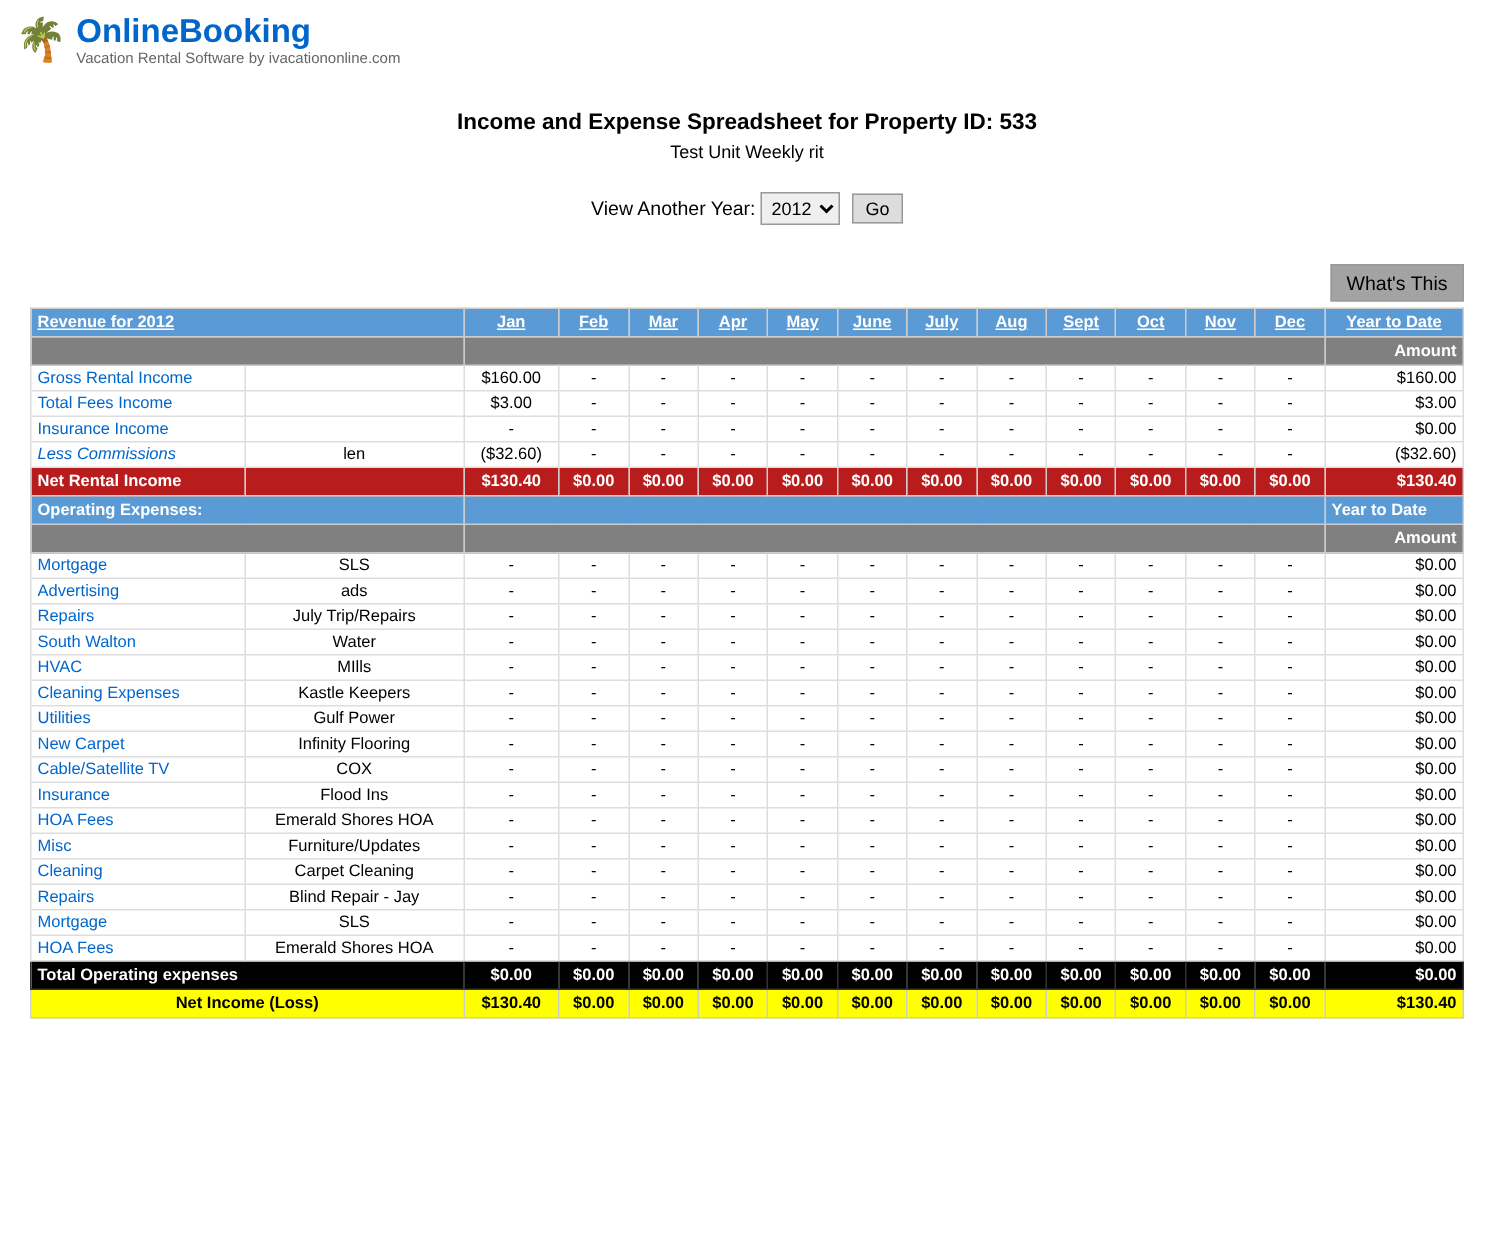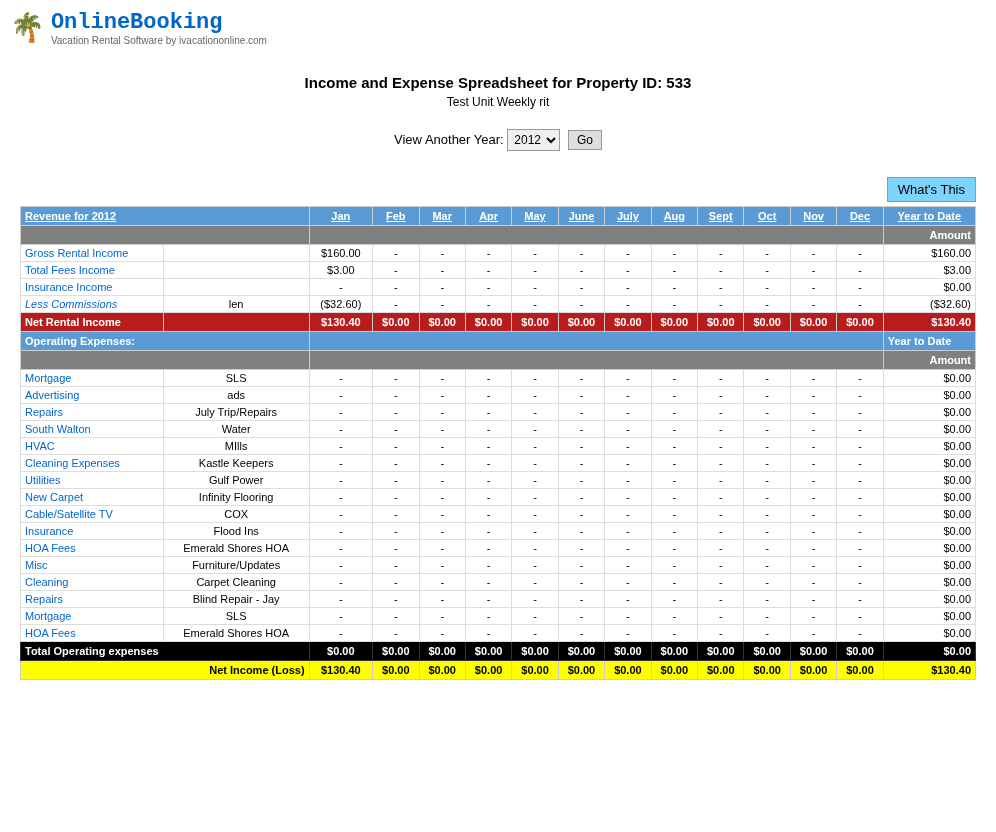--- a/index.html
+++ b/index.html
@@ -1,35 +1,35 @@
 <!DOCTYPE html>
 <html><head>
   <meta charset="utf-8">
   <style>
     * { margin: 0; padding: 0; box-sizing: border-box; }
     body { font-family: Arial, sans-serif; font-size: 12px; background: #fff; color: #000; }
     
     .header { padding: 8px 10px; }
     .logo-area { display: flex; align-items: center; gap: 6px; }
     .logo-text { font-size: 22px; font-weight: bold; color: #333; }
-    .logo-text span { color: #0066cc; font-family: Liberation Mono, monospace; }
+    .logo-text span { color: #0066cc; }
     .logo-sub { font-size: 10px; color: #666; }
     .palm-icon { color: #228B22; font-size: 28px; }
     
     .main-content { padding: 10px 20px; }
     
     .page-title { text-align: center; margin: 10px 0 4px; font-size: 15px; font-weight: bold; }
     .page-subtitle { text-align: center; font-size: 12px; margin-bottom: 2px; }
     
     .year-selector { text-align: center; margin: 20px 0 26px; font-size: 13px; }
     .year-selector select { font-size: 12px; padding: 2px; border: 1px solid #999; }
     .year-selector button { font-size: 12px; padding: 2px 8px; background: #ddd; border: 1px solid #999; cursor: pointer; margin-left: 4px; }
     
     .whats-this-area { display: flex; justify-content: flex-end; margin-bottom: 4px; }
-    .whats-this-btn { font-size: 13px; padding: 4px 10px; background: #7dd3fc; border: 1px solid #999; cursor: pointer; }
+    .whats-this-btn { font-size: 13px; padding: 4px 10px; background: #a3a3a3; border: 1px solid #999; cursor: pointer; }
     
     table { width: 100%; border-collapse: collapse; font-size: 11px; }
     
     .header-row-blue th { background: #5b9bd5; color: #fff; font-weight: bold; padding: 3px 4px; border: 1px solid #ccc; text-align: center; text-decoration: underline; }
     .header-row-blue th.left-align { text-align: left; }
     
     .subheader-gray th { background: #808080; color: #fff; font-weight: bold; padding: 3px 4px; border: 1px solid #ccc; text-align: right; }
     .subheader-gray th.label { text-align: left; }
     
     .data-row td { padding: 2px 4px; border: 1px solid #ddd; text-align: center; white-space: nowrap; }
@@ -37,21 +37,21 @@
     .data-row td.desc { text-align: center; color: #000; margin-left: 28px; }
     .data-row td.value { text-align: right; }
     
     .italic-blue { color: #0066cc; font-style: italic; }
     
     .total-row td { background: #000; color: #fff; font-weight: bold; padding: 3px 4px; border: 1px solid #333; text-align: center; }
     .total-row td.label { text-align: left; }
     .total-row td.amount { text-align: right; }
     
     .net-income-row td { background: #ffff00; color: #000; font-weight: bold; padding: 3px 4px; border: 1px solid #ccc; text-align: center; }
-    .net-income-row td.label { text-align: right; }
+    .net-income-row td.label { text-align: center; }
     .net-income-row td.amount { text-align: right; }
     
     .operating-header-row td { background: #5b9bd5; color: #fff; font-weight: bold; padding: 3px 4px; border: 1px solid #ccc; }
     .operating-sub-row td { background: #808080; color: #fff; font-weight: bold; padding: 3px 4px; border: 1px solid #ccc; text-align: right; }
     
     .net-row-blue { background: #b91c1c; }
     .net-row-blue td { color: #fff; font-weight: bold; padding: 3px 4px; border: 1px solid #ccc; text-align: center; }
     .net-row-blue td.amount { text-align: right; }
   </style>
 </head>

